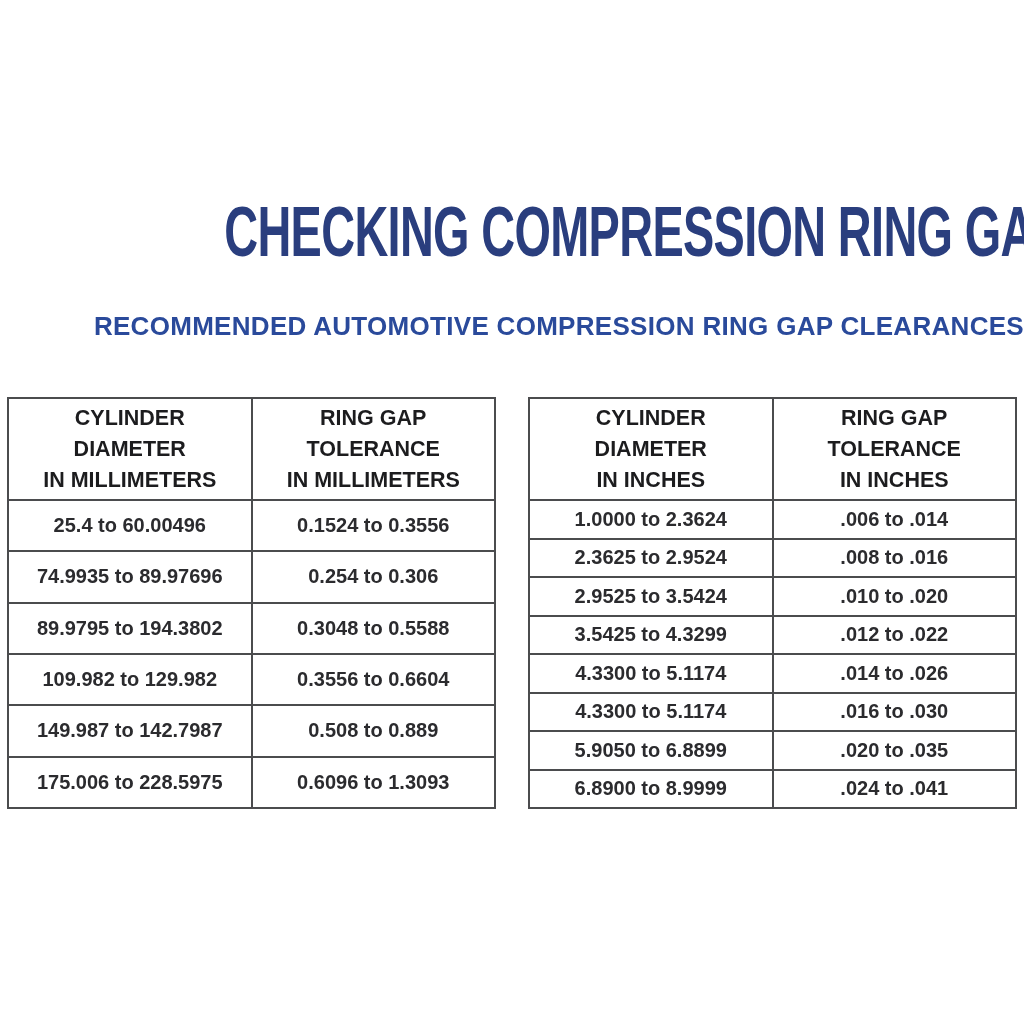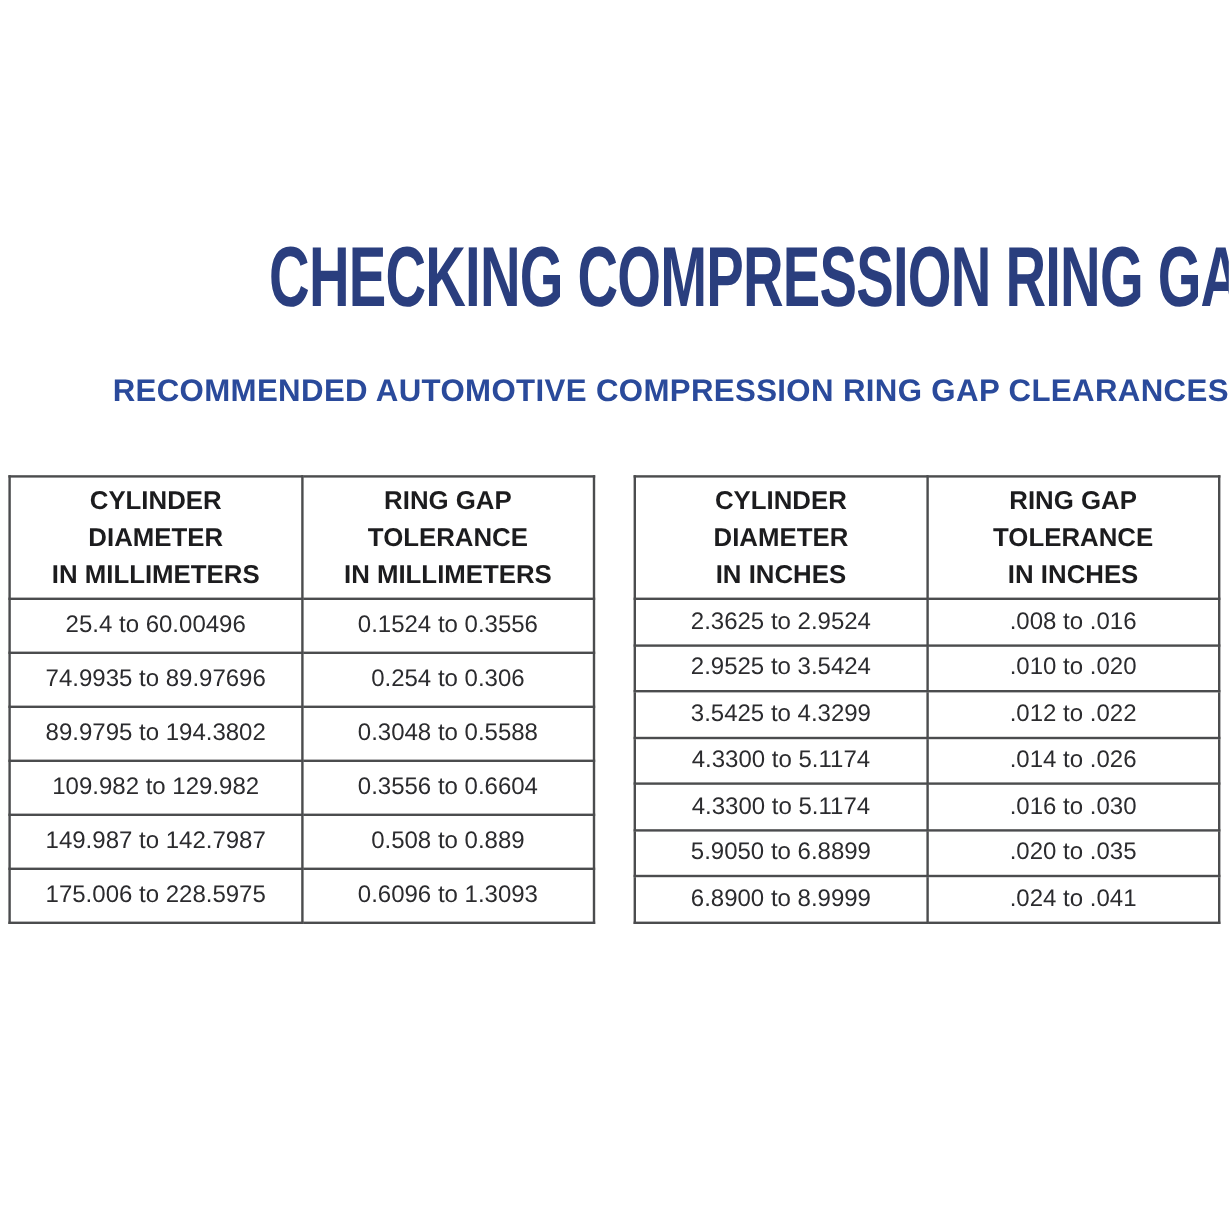--- a/index.html
+++ b/index.html
@@ -71,21 +71,21 @@
   table.spec th{
     height:100px;
     font-size:21.5px;
     line-height:31px;
     font-weight:bold;
     color:var(--header-text-color);
   }
   table.spec td{
     height:36.5px;
     font-size:20px;
-    font-weight:normal;
+    font-weight:bold;
     color:var(--text-color);
     text-align:center;
   }
 </style>
 </head>
 <body>
 
 <main class="page">
   <h1 class="title">
     <span class="title-inner">CHECKING COMPRESSION RING GAPS</span>
@@ -144,20 +144,24 @@
             </th>
             <th>
               <div>RING GAP</div>
               <div>TOLERANCE</div>
               <div>IN INCHES</div>
             </th>
           </tr>
         </thead>
         <tbody>
           <tr>
+            <td>1.0000 to 2.3624</td>
+            <td>.006 to .014</td>
+          </tr>
+          <tr>
             <td>2.3625 to 2.9524</td>
             <td>.008 to .016</td>
           </tr>
           <tr>
             <td>2.9525 to 3.5424</td>
             <td>.010 to .020</td>
           </tr>
           <tr>
             <td>3.5425 to 4.3299</td>
             <td>.012 to .022</td>

